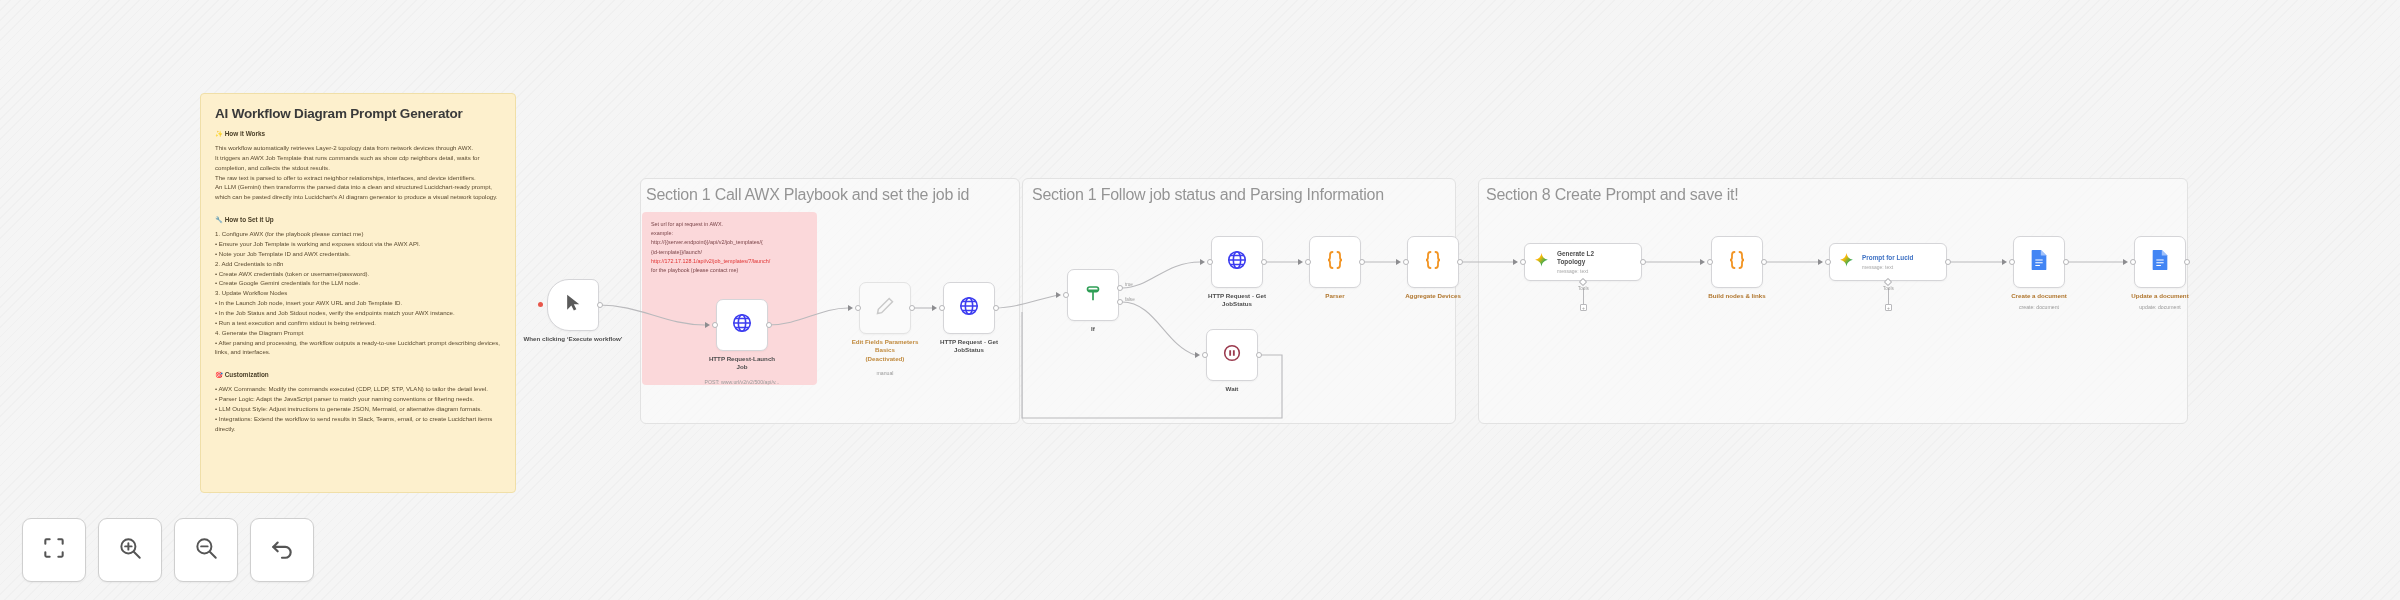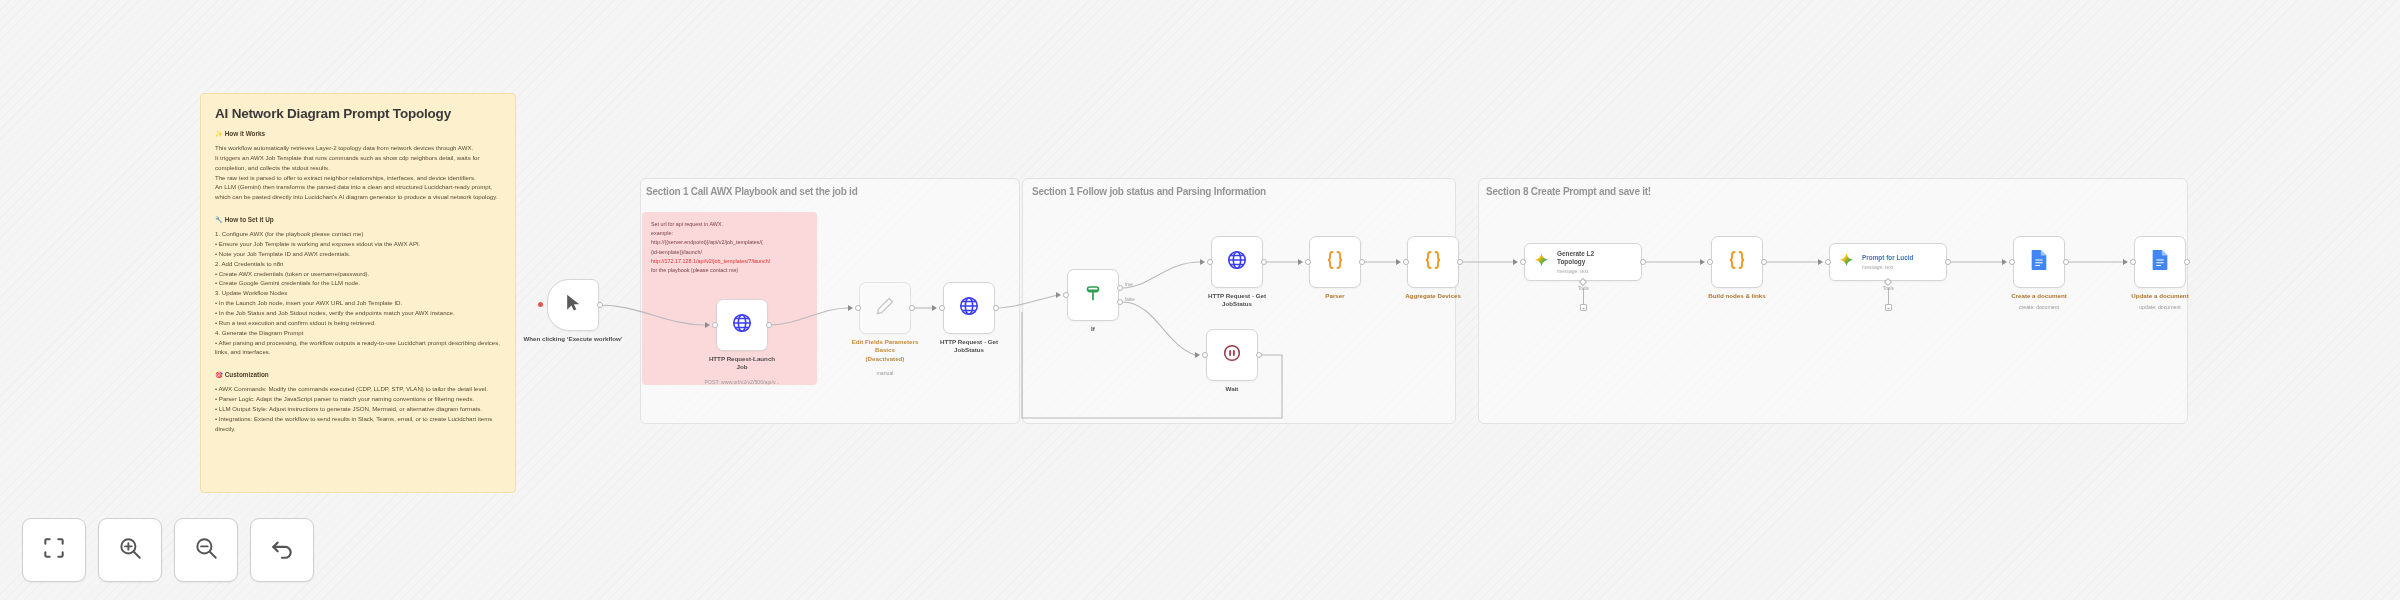--- a/index.html
+++ b/index.html
@@ -53,21 +53,21 @@
   .section {
     position: absolute;
     border: 1px solid #e2e2e2;
     border-radius: 6px;
     background: rgba(255,255,255,0.45);
     z-index: 1;
   }
   .section-title {
     position: absolute;
     top: 10px; left: 14px;
-    font-size: 10px; font-weight: 700;
+    font-size: 16px; font-weight: 400;
     color: #3c3c3c; letter-spacing: -0.25px;
     white-space: nowrap;
   }
 
   
   #pinknote {
     position: absolute;
     left: 642px; top: 212px;
     width: 175px; height: 173px;
     background: #fbd8da;
@@ -242,21 +242,21 @@
 
       <path d="M 1763 262 L 1822 262"></path>
 
       <path d="M 1945 262 L 2002 262"></path>
 
       <path d="M 2065 262 L 2123 262"></path>
     </g>
   </svg>
 
   <div id="sticky">
-    <h1>AI Network Diagram Prompt Topology</h1>
+    <h1>AI Workflow Diagram Prompt Generator</h1>
     <div class="note-h">✨ How it Works</div>
     <div class="note-p">This workflow automatically retrieves Layer-2 topology data from network devices through AWX.</div>
     <div class="note-p">It triggers an AWX Job Template that runs commands such as show cdp neighbors detail, waits for completion, and collects the stdout results.</div>
     <div class="note-p">The raw text is parsed to offer to extract neighbor relationships, interfaces, and device identifiers.</div>
     <div class="note-p">An LLM (Gemini) then transforms the parsed data into a clean and structured Lucidchart-ready prompt, which can be pasted directly into Lucidchart's AI diagram generator to produce a visual network topology.</div>
     <div class="note-gap"></div>
     <div class="note-h">🔧 How to Set it Up</div>
     <div class="note-li">1. Configure AWX (for the playbook please contact me)</div>
     <div class="note-li">• Ensure your Job Template is working and exposes stdout via the AWX API.</div>
     <div class="note-li">• Note your Job Template ID and AWX credentials.</div>

